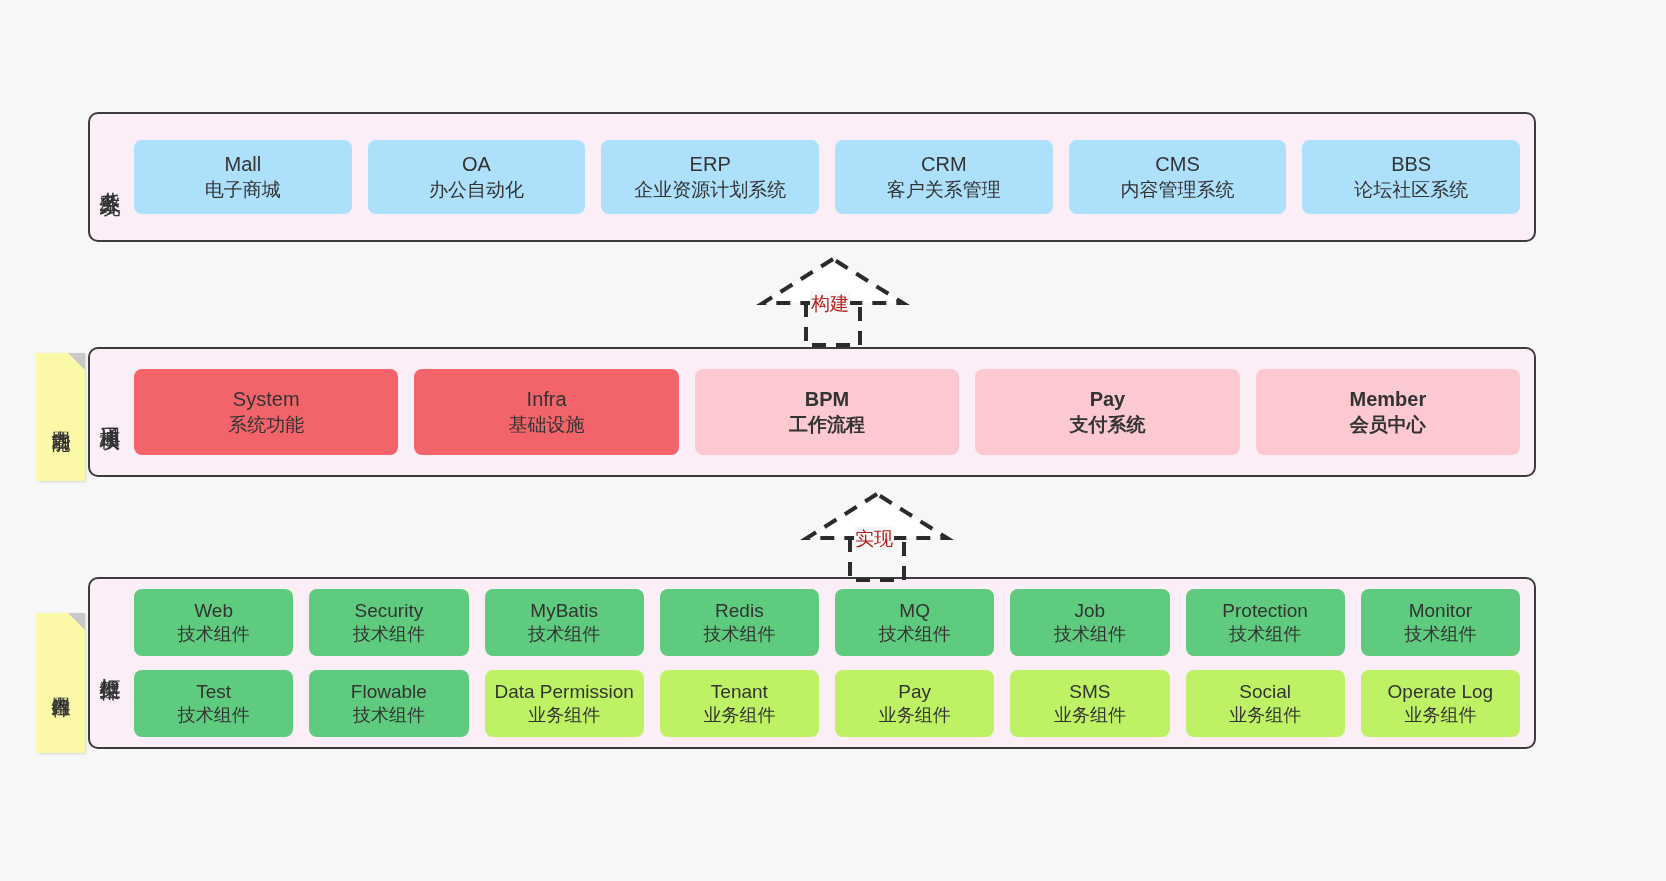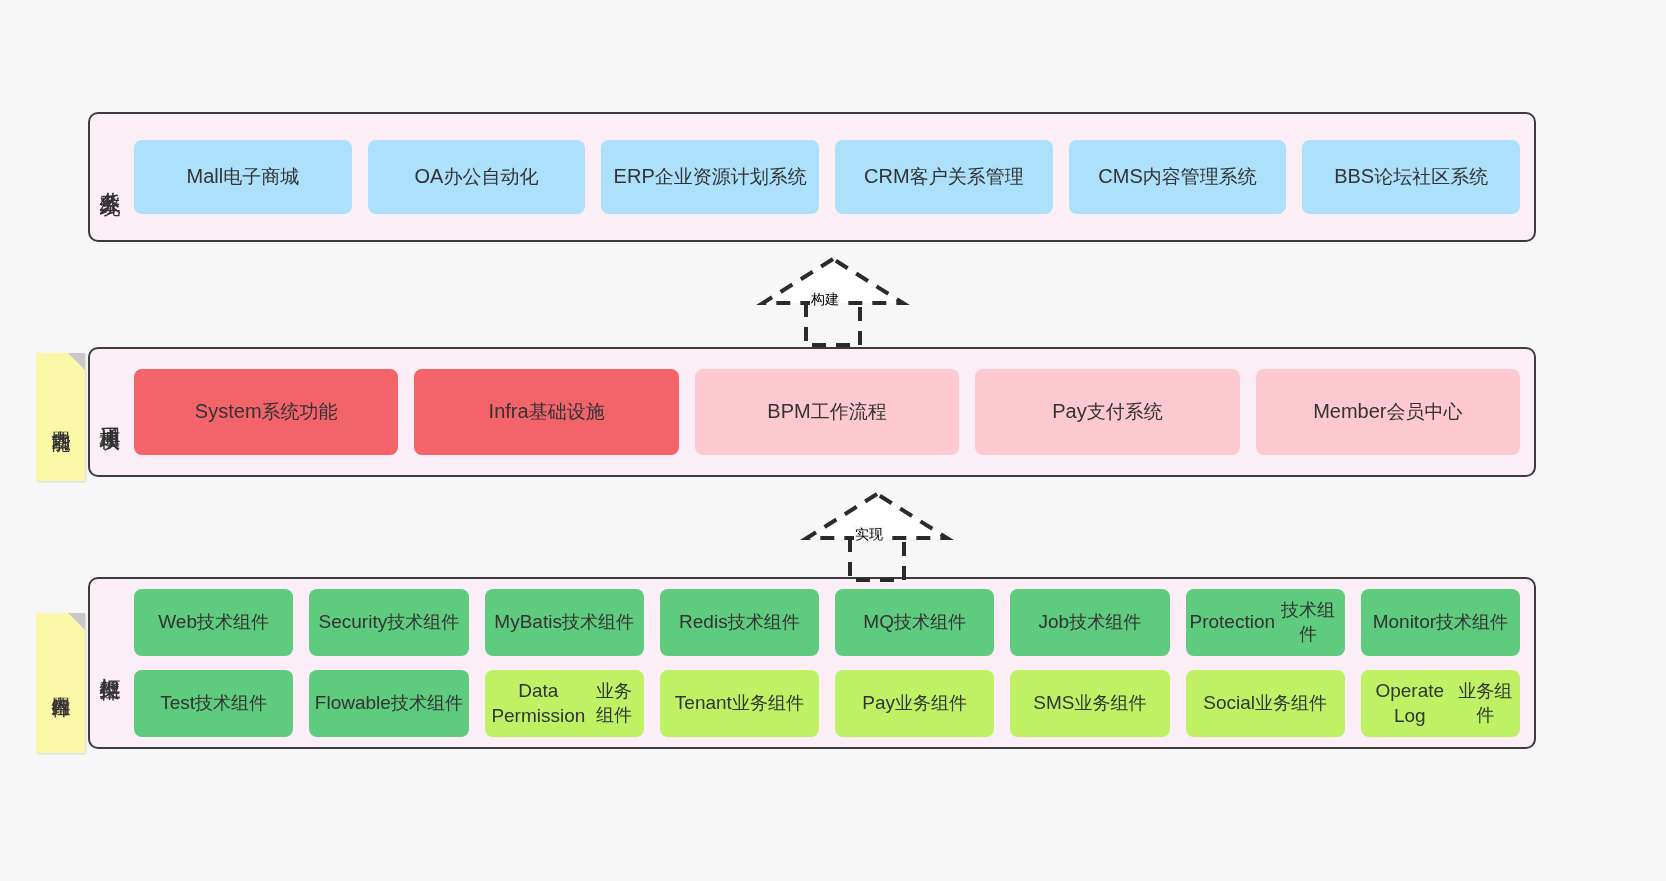--- a/index.html
+++ b/index.html
@@ -50,35 +50,35 @@
   .row{
     display:flex;
     width:100%;
     gap:16px;
     align-items:stretch;
   }
   .card{
     flex:1 1 0;
     border-radius:8px;
     display:flex;
-    flex-direction:row;
+    flex-direction:column;
     align-items:center;
     justify-content:center;
     text-align:center;
     box-sizing:border-box;
     padding:6px 4px;
     line-height:1.28;
   }
   .card .t1{font-size:20px;}
   .card .t2{font-size:19px;}
 
   
   .c-blue{background:#ace0fb;}
   .c-red{background:#f2646a;}
-  .c-pink{background:#fcc9d0;}
+  .c-pink{background:#fcc9d0;font-weight:bold;}
   .c-green{background:#5fcb7f;}
   .c-green-lt{background:#bef264;}
 
   
   #sec-business{left:88px;top:112px;width:1448px;height:130px;}
   #sec-business .layer-body{padding-left:4px;}
   #sec-business .row{height:74px;}
 
   
   #sec-modules{left:88px;top:347px;width:1448px;height:130px;}
@@ -126,22 +126,22 @@
   #note-functions{left:36px;top:353px;height:128px;}
   #note-components{left:36px;top:613px;height:140px;}
 
   
   .gen-arrow{position:absolute;z-index:4;}
   #arrow-build{left:748px;top:255px;width:170px;height:92px;}
   #arrow-impl{left:792px;top:490px;width:170px;height:92px;}
   .gen-arrow svg{display:block;overflow:visible;}
   .arrow-label{
     position:absolute;
-    font-size:14px;
-    color:#000000;
+    font-size:19px;
+    color:#b91c1c;
     background:#f7f7f7;
     padding:0 1px;
     white-space:nowrap;
     user-select:none;
   }
   #arrow-build .arrow-label{left:62px;top:36px;}
   #arrow-impl  .arrow-label{left:62px;top:36px;}
 </style>
 </head>
 <body>

